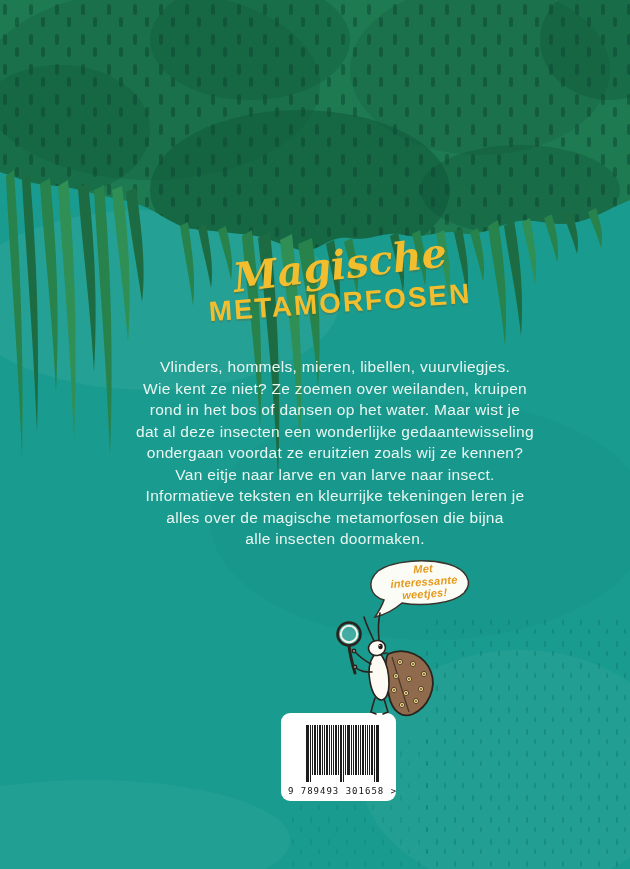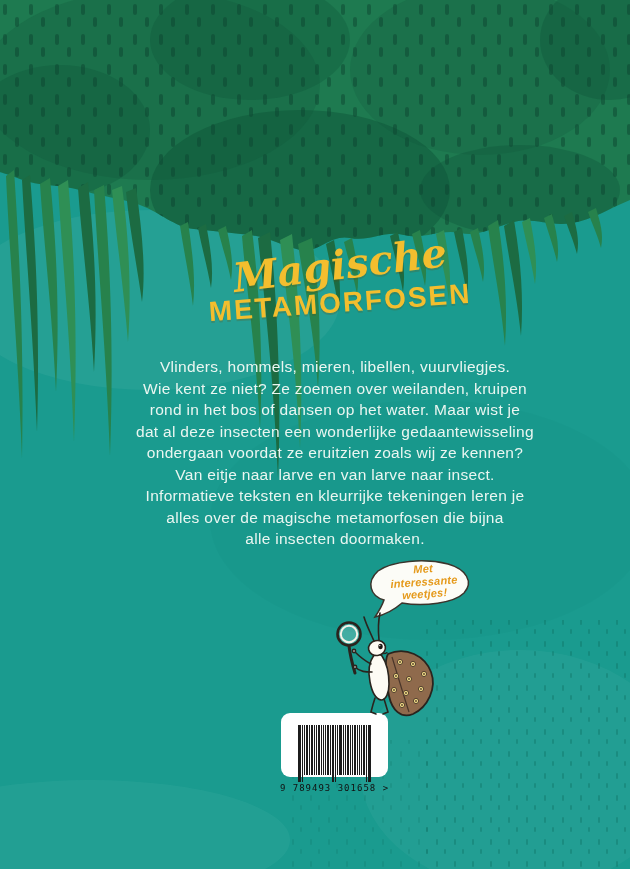--- a/index.html
+++ b/index.html
@@ -46,23 +46,23 @@
   .speech-bubble{position:absolute;left:362px;top:556px;width:115px;height:68px;z-index:3;}
   .speech-bubble svg{position:absolute;inset:0;}
   .bubble-text{
     position:absolute;inset:0;padding-top:7px;text-align:center;
     transform:rotate(-4deg) translateX(5px);
     color:var(--bubble-text);font-weight:bold;font-style:italic;
     font-size:11px;line-height:12.5px;letter-spacing:.2px;
   }
   .beetle{position:absolute;left:328px;top:596px;width:115px;height:125px;z-index:4;}
   .barcode{
-    position:absolute;left:281px;top:713px;width:107px;height:64px;z-index:3;
+    position:absolute;left:281px;top:713px;width:107px;height:88px;z-index:3;
     background:var(--barcode-bg);border-radius:9px;
-    display:flex;flex-direction:column;align-items:center;
+    display:flex;flex-direction:column;align-items:center;padding-left:8px;
   }
   .bars{
     display:flex;align-items:flex-start;gap:1px;height:60px;margin-top:12px;
   }
   .bar{background:var(--barcode-bars);height:50px;}
   .bar.tall{height:57px;}
   .barcode-number{
     font-family:"DejaVu Sans Mono",monospace;font-size:9px;color:#111;
     letter-spacing:1px;margin-top:1px;white-space:nowrap;
   }

